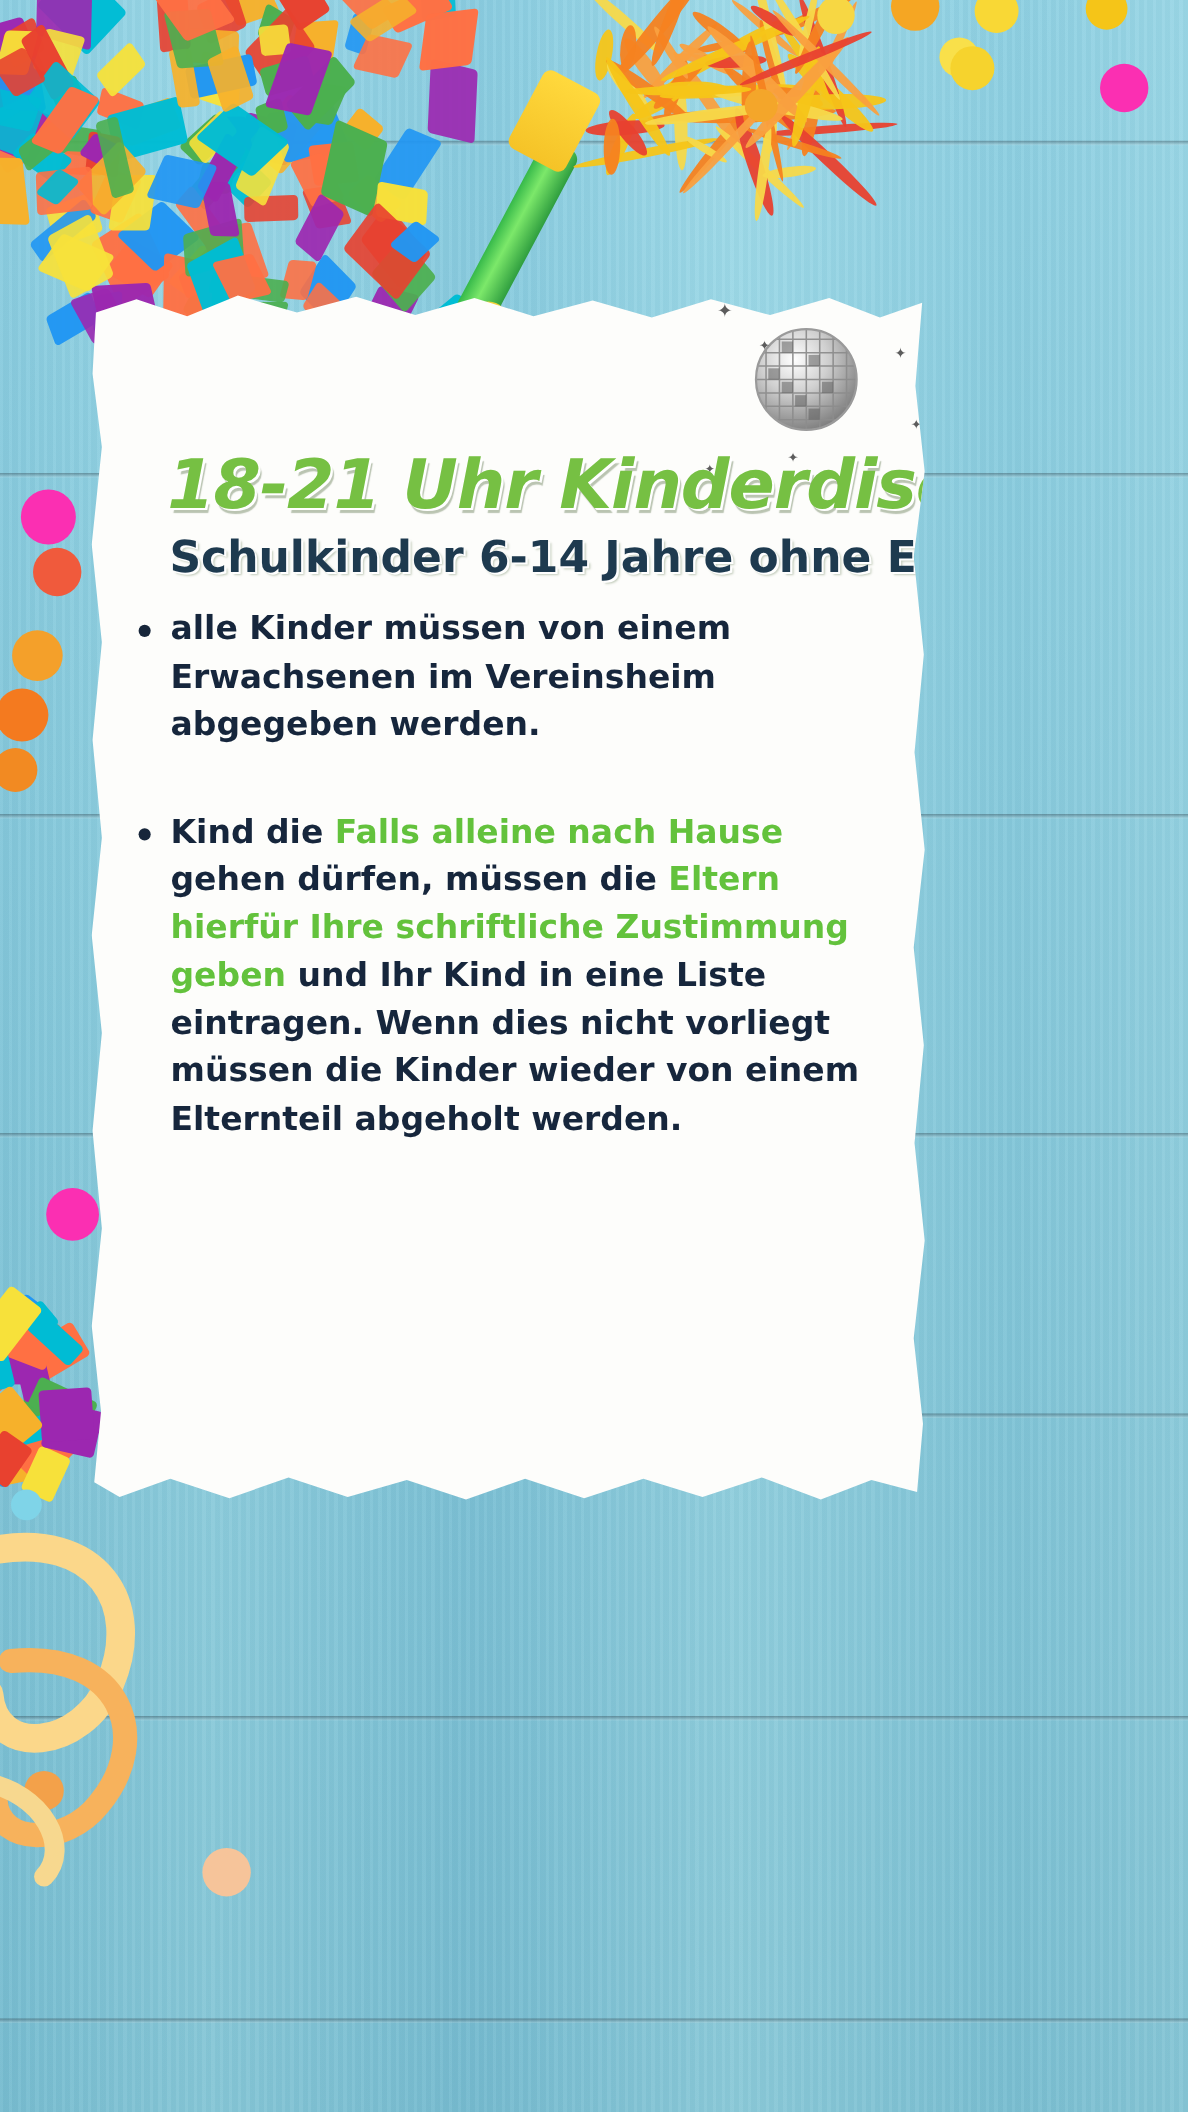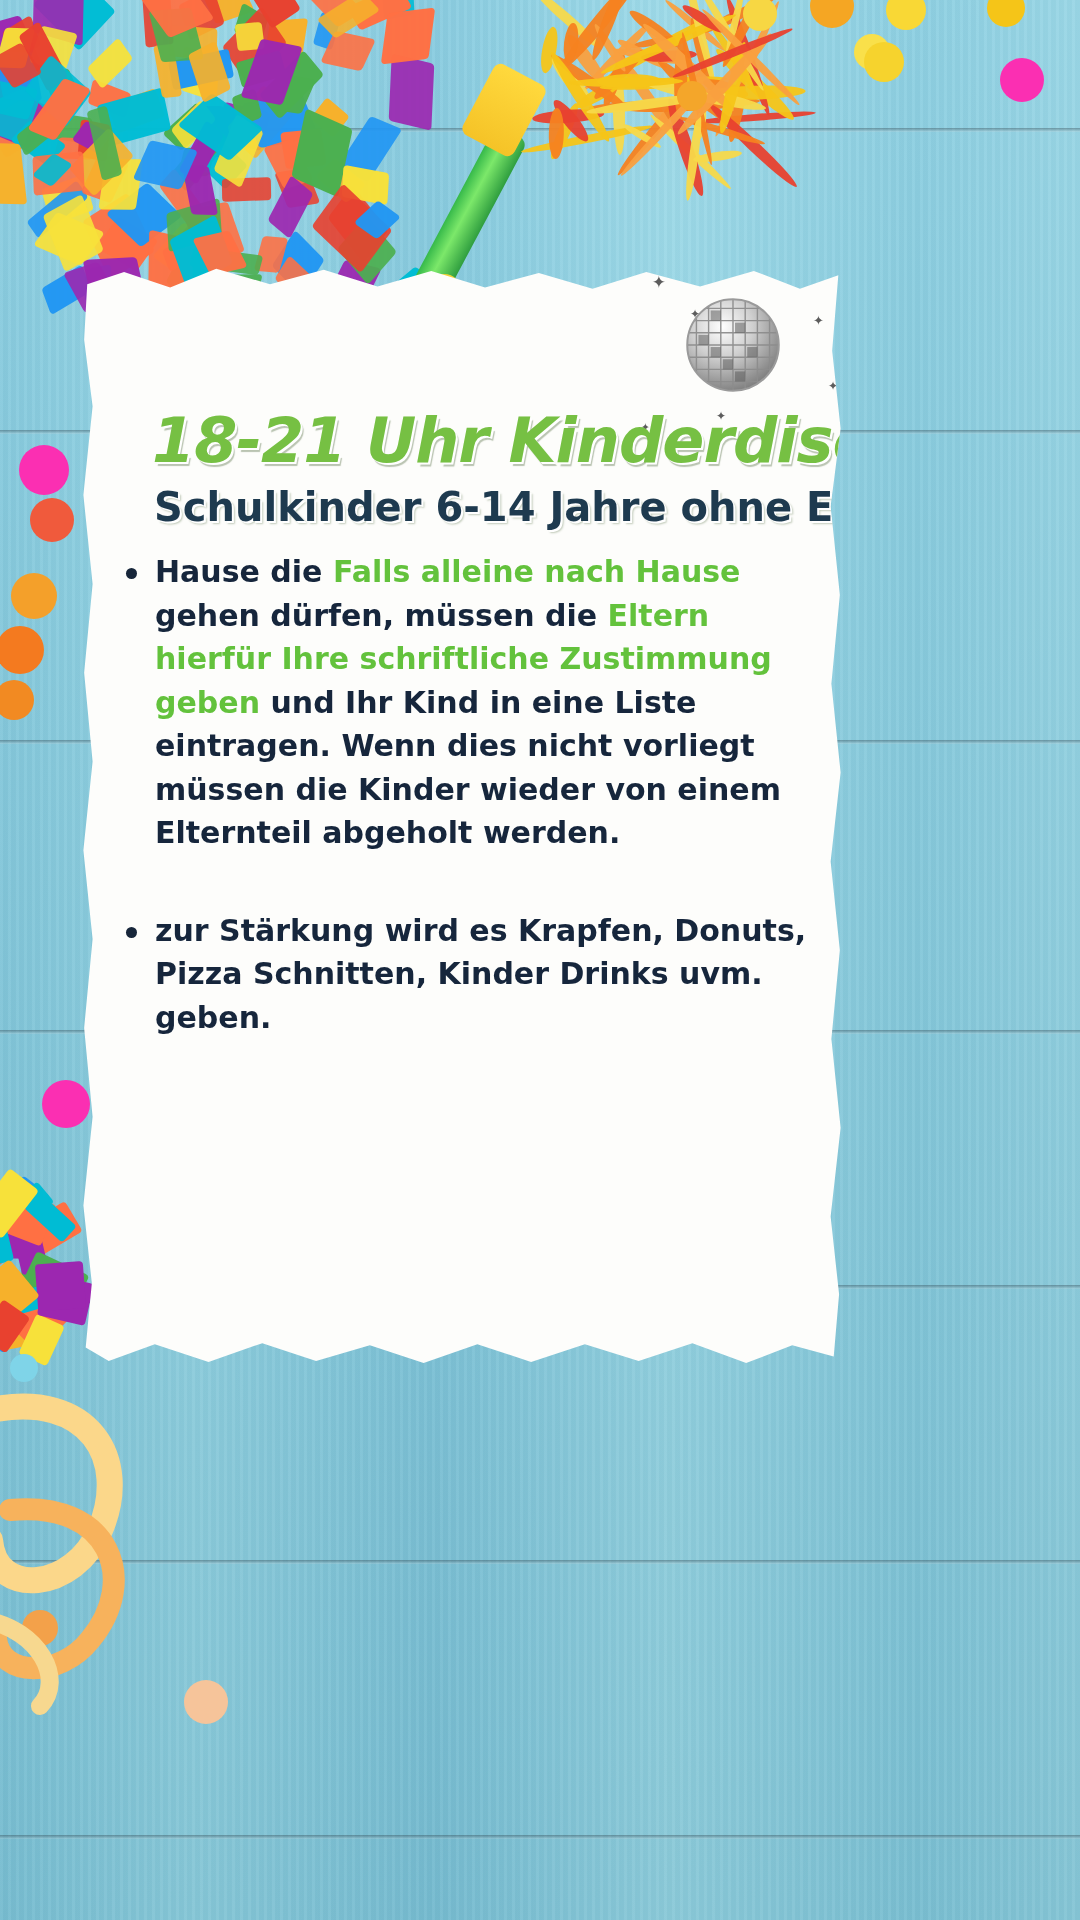--- a/index.html
+++ b/index.html
@@ -504,22 +504,22 @@
       <span class="sparkle" style="right:8px;top:118px;font-size:12px;">✦</span>
       <span class="sparkle" style="right:120px;top:148px;font-size:12px;">✦</span>
       <span class="sparkle" style="right:196px;top:160px;font-size:11px;">✦</span>
 
       <div class="title">18-21 Uhr Kinderdisco</div>
       <div class="subtitle">Schulkinder 6-14 Jahre ohne Eltern</div>
 
       <div class="list" id="bullet-list">
           <div class="bullet-item">
             <span class="bullet-dot"></span>
-            <div class="bullet-text"><span class="">Hause die </span><span class="hl">Falls alleine nach Hause</span><span class=""> gehen dürfen, müssen die </span><span class="hl">Eltern hierfür Ihre schriftliche Zustimmung geben</span><span class=""> und Ihr Kind in eine Liste eintragen. Wenn dies nicht vorliegt müssen die Kinder wieder von einem Elternteil abgeholt werden.</span></div>
+            <div class="bullet-text"><span class="">alle Kinder müssen von einem Erwachsenen im Vereinsheim abgegeben werden.</span></div>
           </div>
           <div class="bullet-item">
             <span class="bullet-dot"></span>
-            <div class="bullet-text"><span class="">zur Stärkung wird es Krapfen, Donuts, Pizza Schnitten, Kinder Drinks uvm. geben.</span></div>
+            <div class="bullet-text"><span class="">Kind die </span><span class="hl">Falls alleine nach Hause</span><span class=""> gehen dürfen, müssen die </span><span class="hl">Eltern hierfür Ihre schriftliche Zustimmung geben</span><span class=""> und Ihr Kind in eine Liste eintragen. Wenn dies nicht vorliegt müssen die Kinder wieder von einem Elternteil abgeholt werden.</span></div>
           </div>
         </div>
     </div>
   </div>
 </div>
 
 </body></html>

